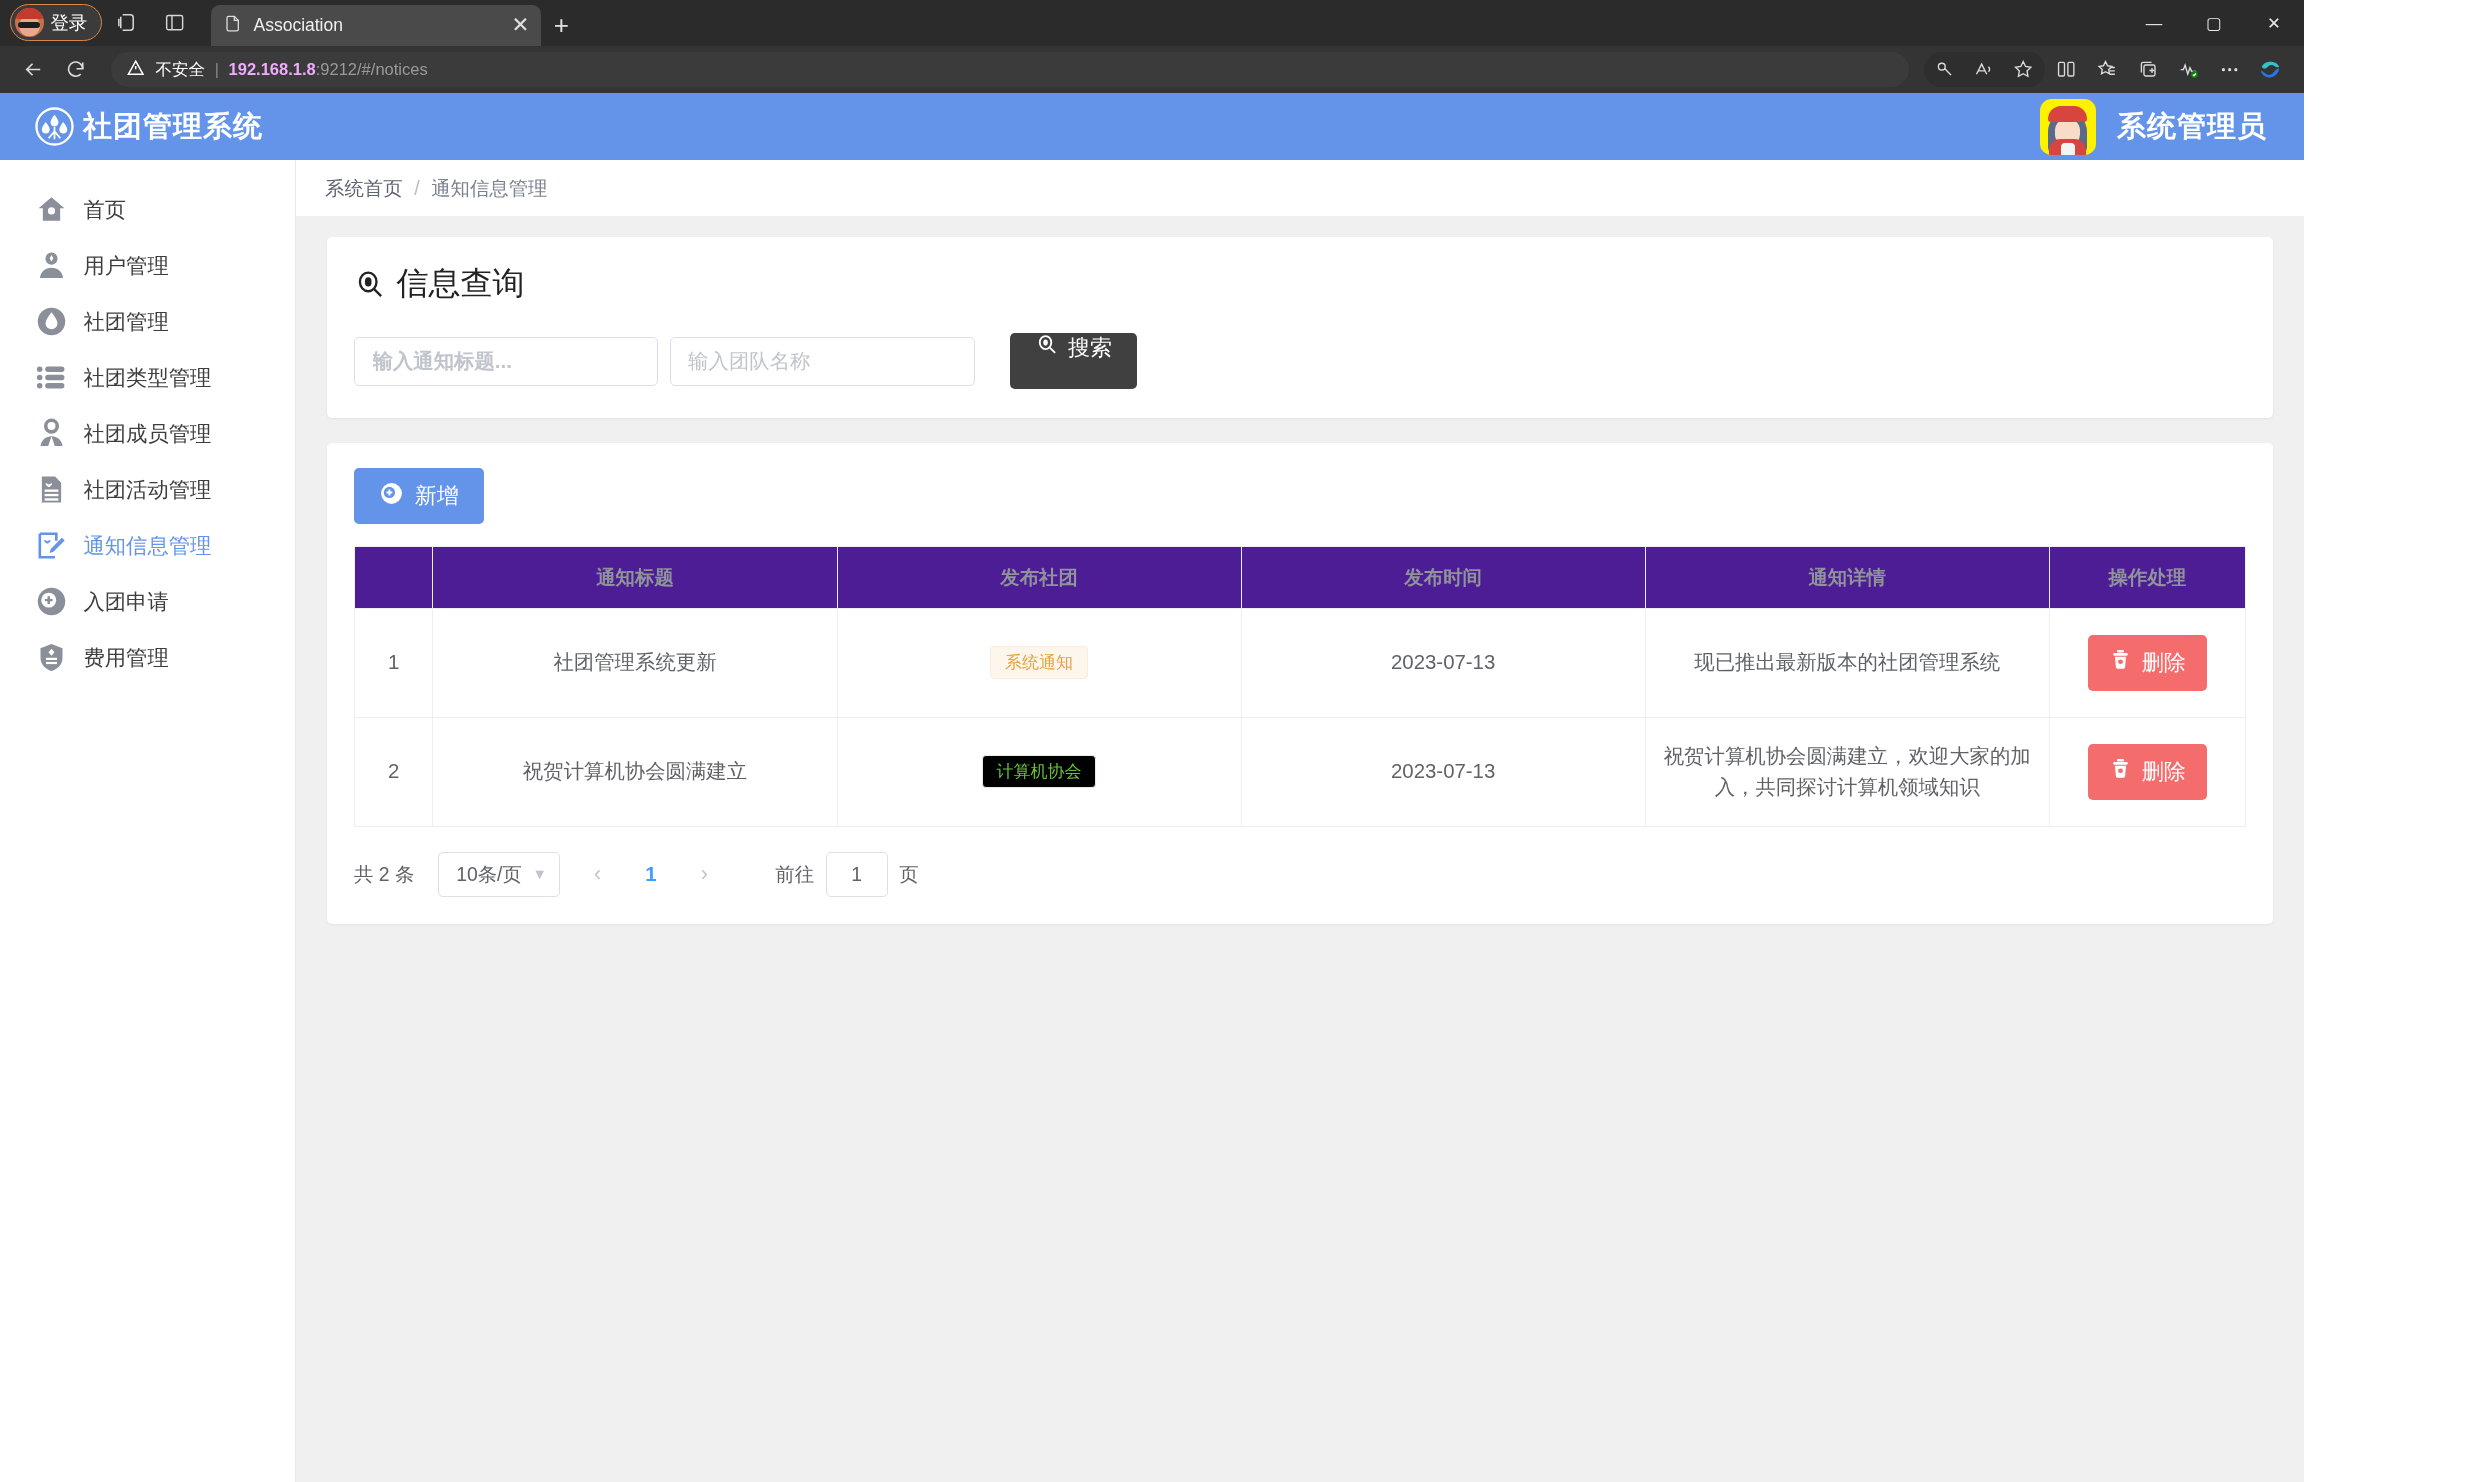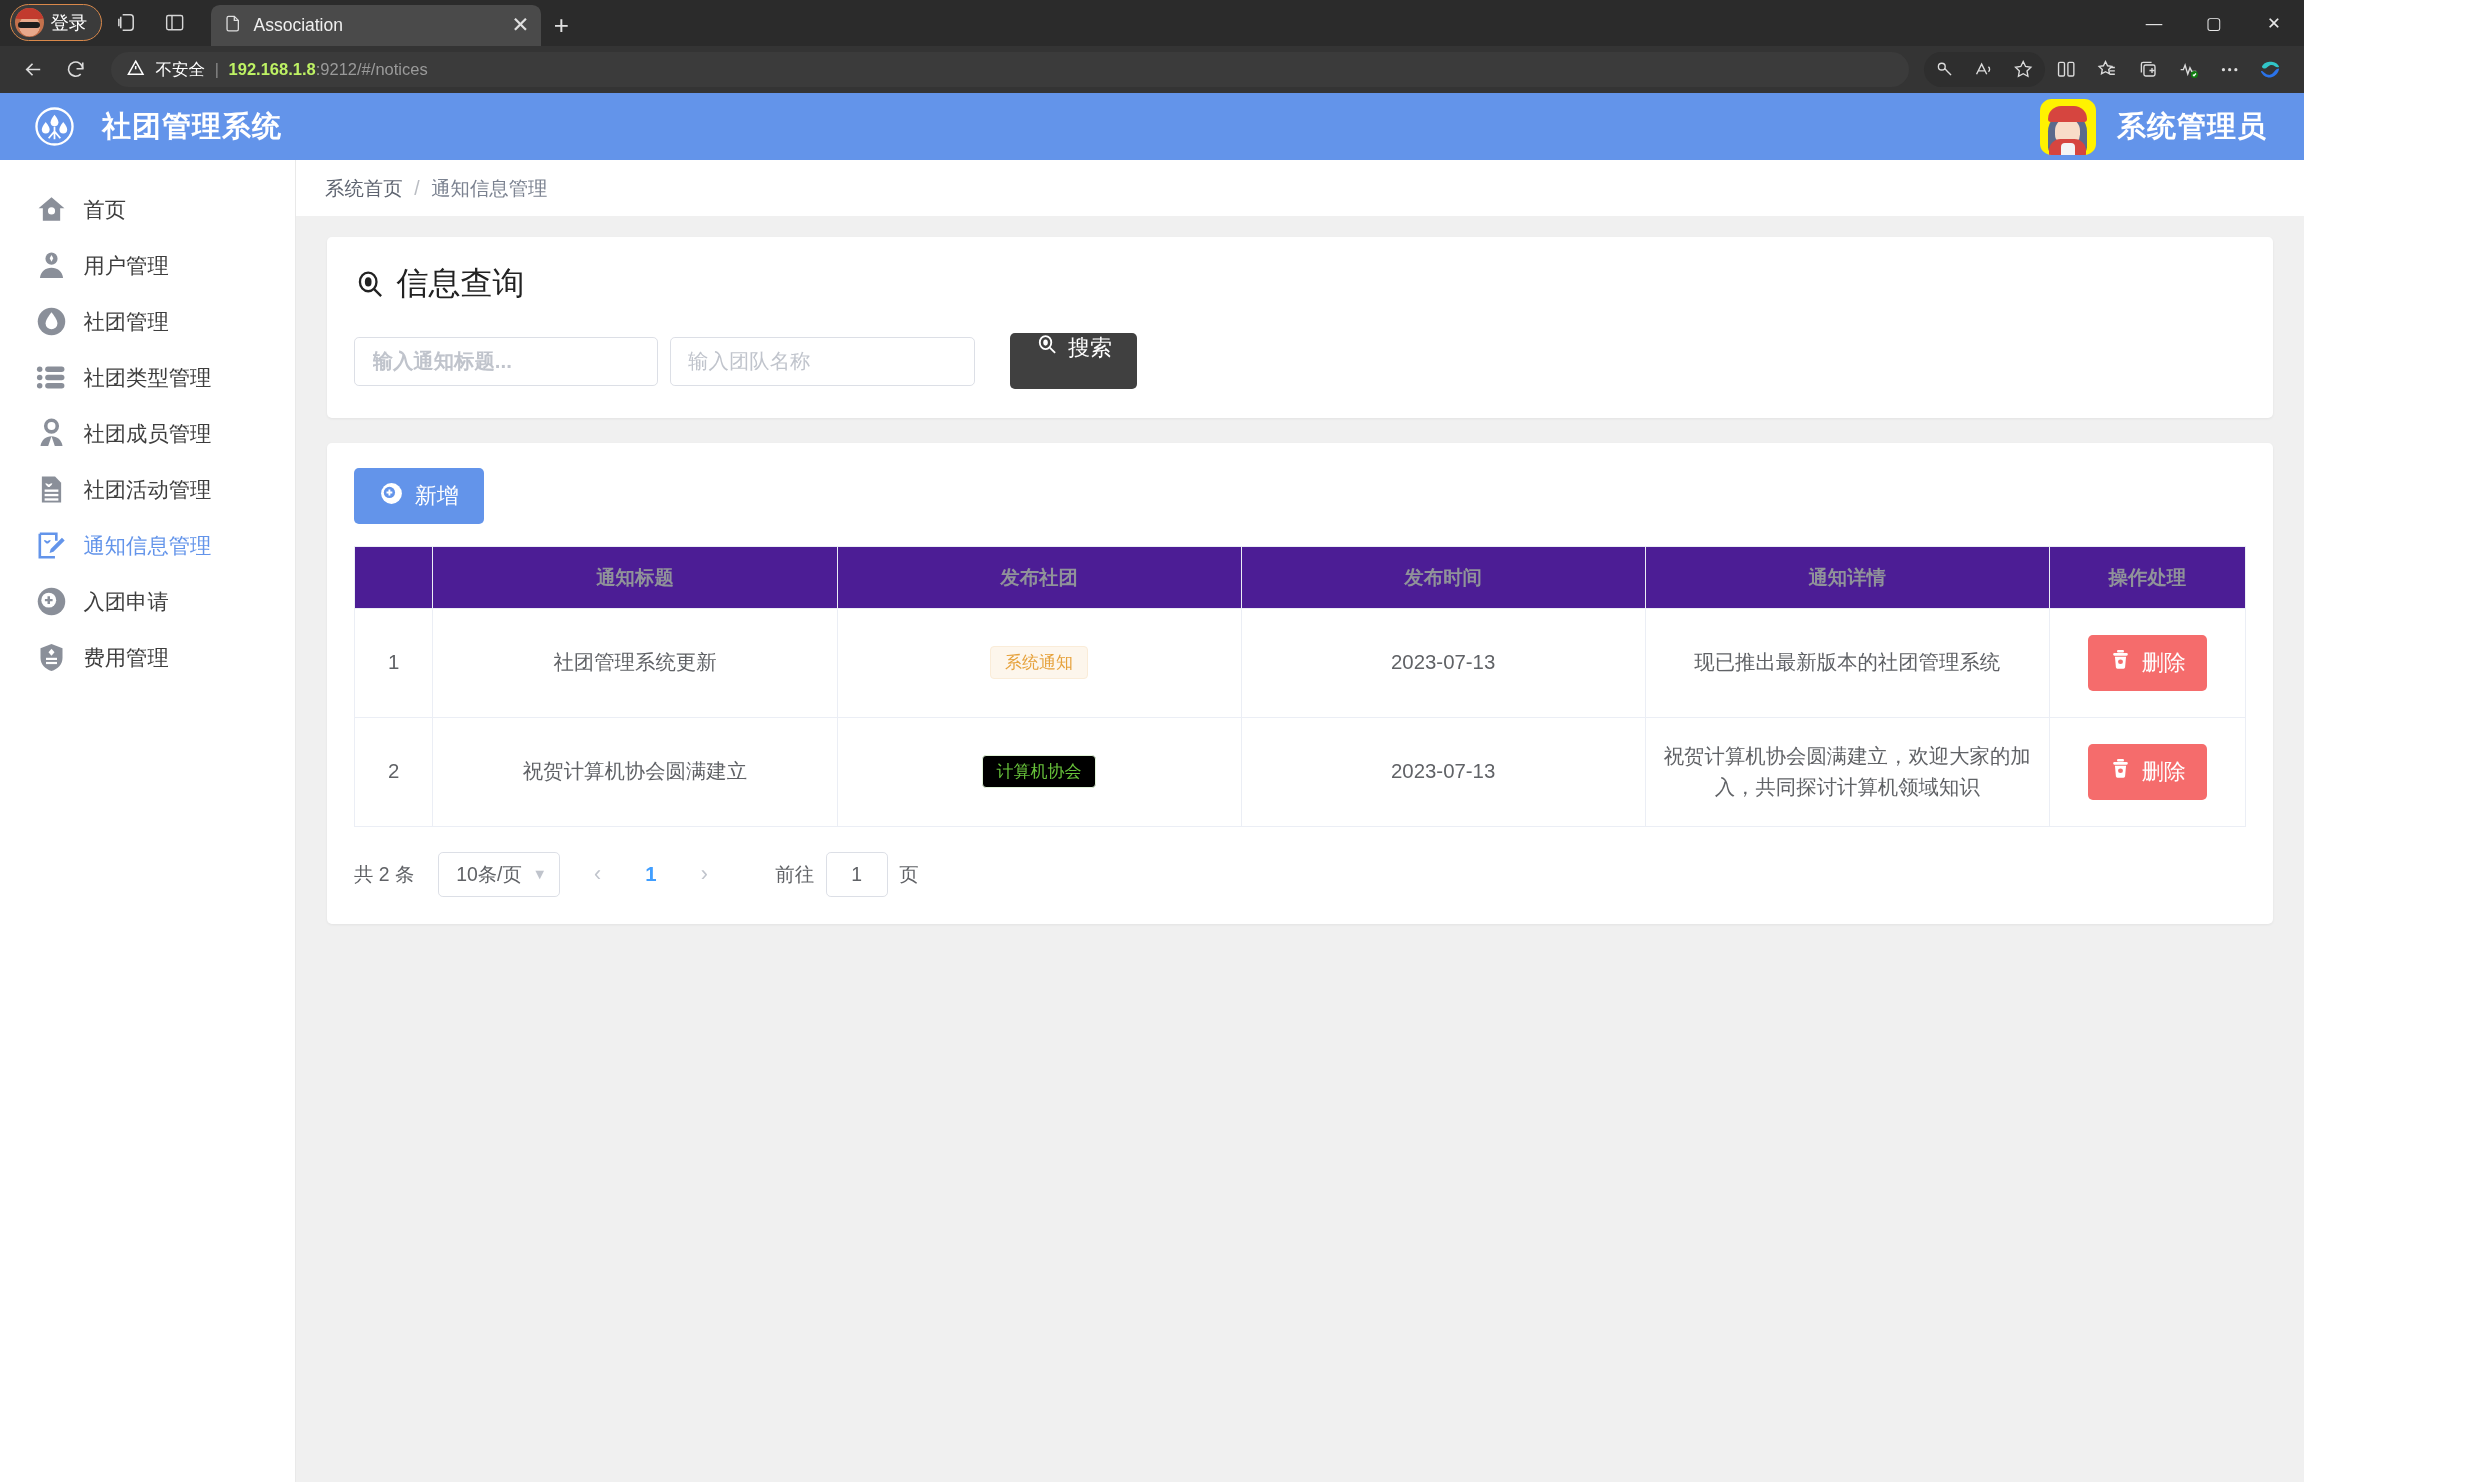--- a/index.html
+++ b/index.html
@@ -59,33 +59,33 @@
   .nav-ico { width: 39px; height: 35px; display: flex; align-items: center;
              justify-content: center; color: #dcdcdc; }
   .omnibox {
     flex: 1; height: 35px; background: #3b3b3b; border-radius: 17.5px; margin: 0 11.6px;
     display: flex; align-items: center; padding: 0 15.5px; gap: 9.7px; max-width: 1805px;
   }
   .warn-tri { color: #ffffff; font-size: 16.5px; }
   .omni-warn { color: #ffffff; font-size: 16.5px; white-space: nowrap; }
   .omni-sep { color: #8a8a8a; }
   .omni-url { font-size: 16.5px; color: #cfcfcf; white-space: nowrap; }
-  .omni-url b { color: #bef264; font-weight: 600; }
+  .omni-url b { color: #f0abfc; font-weight: 600; }
   .omni-url span { color: #9a9a9a; }
   .omni-right { display: flex; align-items: center; gap: 1.9px; }
   .pill-group { display: flex; align-items: center; background: #2e2e2e;
                 border-radius: 17.5px; padding: 0 1.9px; }
 
   
   .app { flex: 1; display: flex; flex-direction: column; background: #ffffff; }
   .app-header {
     height: 67px; background: #6394ea; display: flex; align-items: center;
     justify-content: space-between; padding: 0 37px 0 35px; flex: none;
   }
-  .brand { display: flex; align-items: center; gap: 28px; }
+  .brand { display: flex; align-items: center; gap: 9px; }
   .brand-logo { width: 39px; height: 39px; }
   .brand-title { color: #ffffff; font-size: 29px; font-weight: 700; letter-spacing: 1px; }
   .admin { display: flex; align-items: center; gap: 21.3px; }
   .admin-av {
     width: 56px; height: 56px; border-radius: 11.6px; background: #fff200;
     position: relative; overflow: hidden; flex: none;
   }
   .admin-av .hair { position: absolute; left: 8.7px; top: 13.6px; width: 39px; height: 43px;
                     background: #5b6a8c; border-radius: 19.4px 19.4px 7.8px 7.8px; }
   .admin-av .face { position: absolute; left: 15.5px; top: 19.4px; width: 25px; height: 27px;

